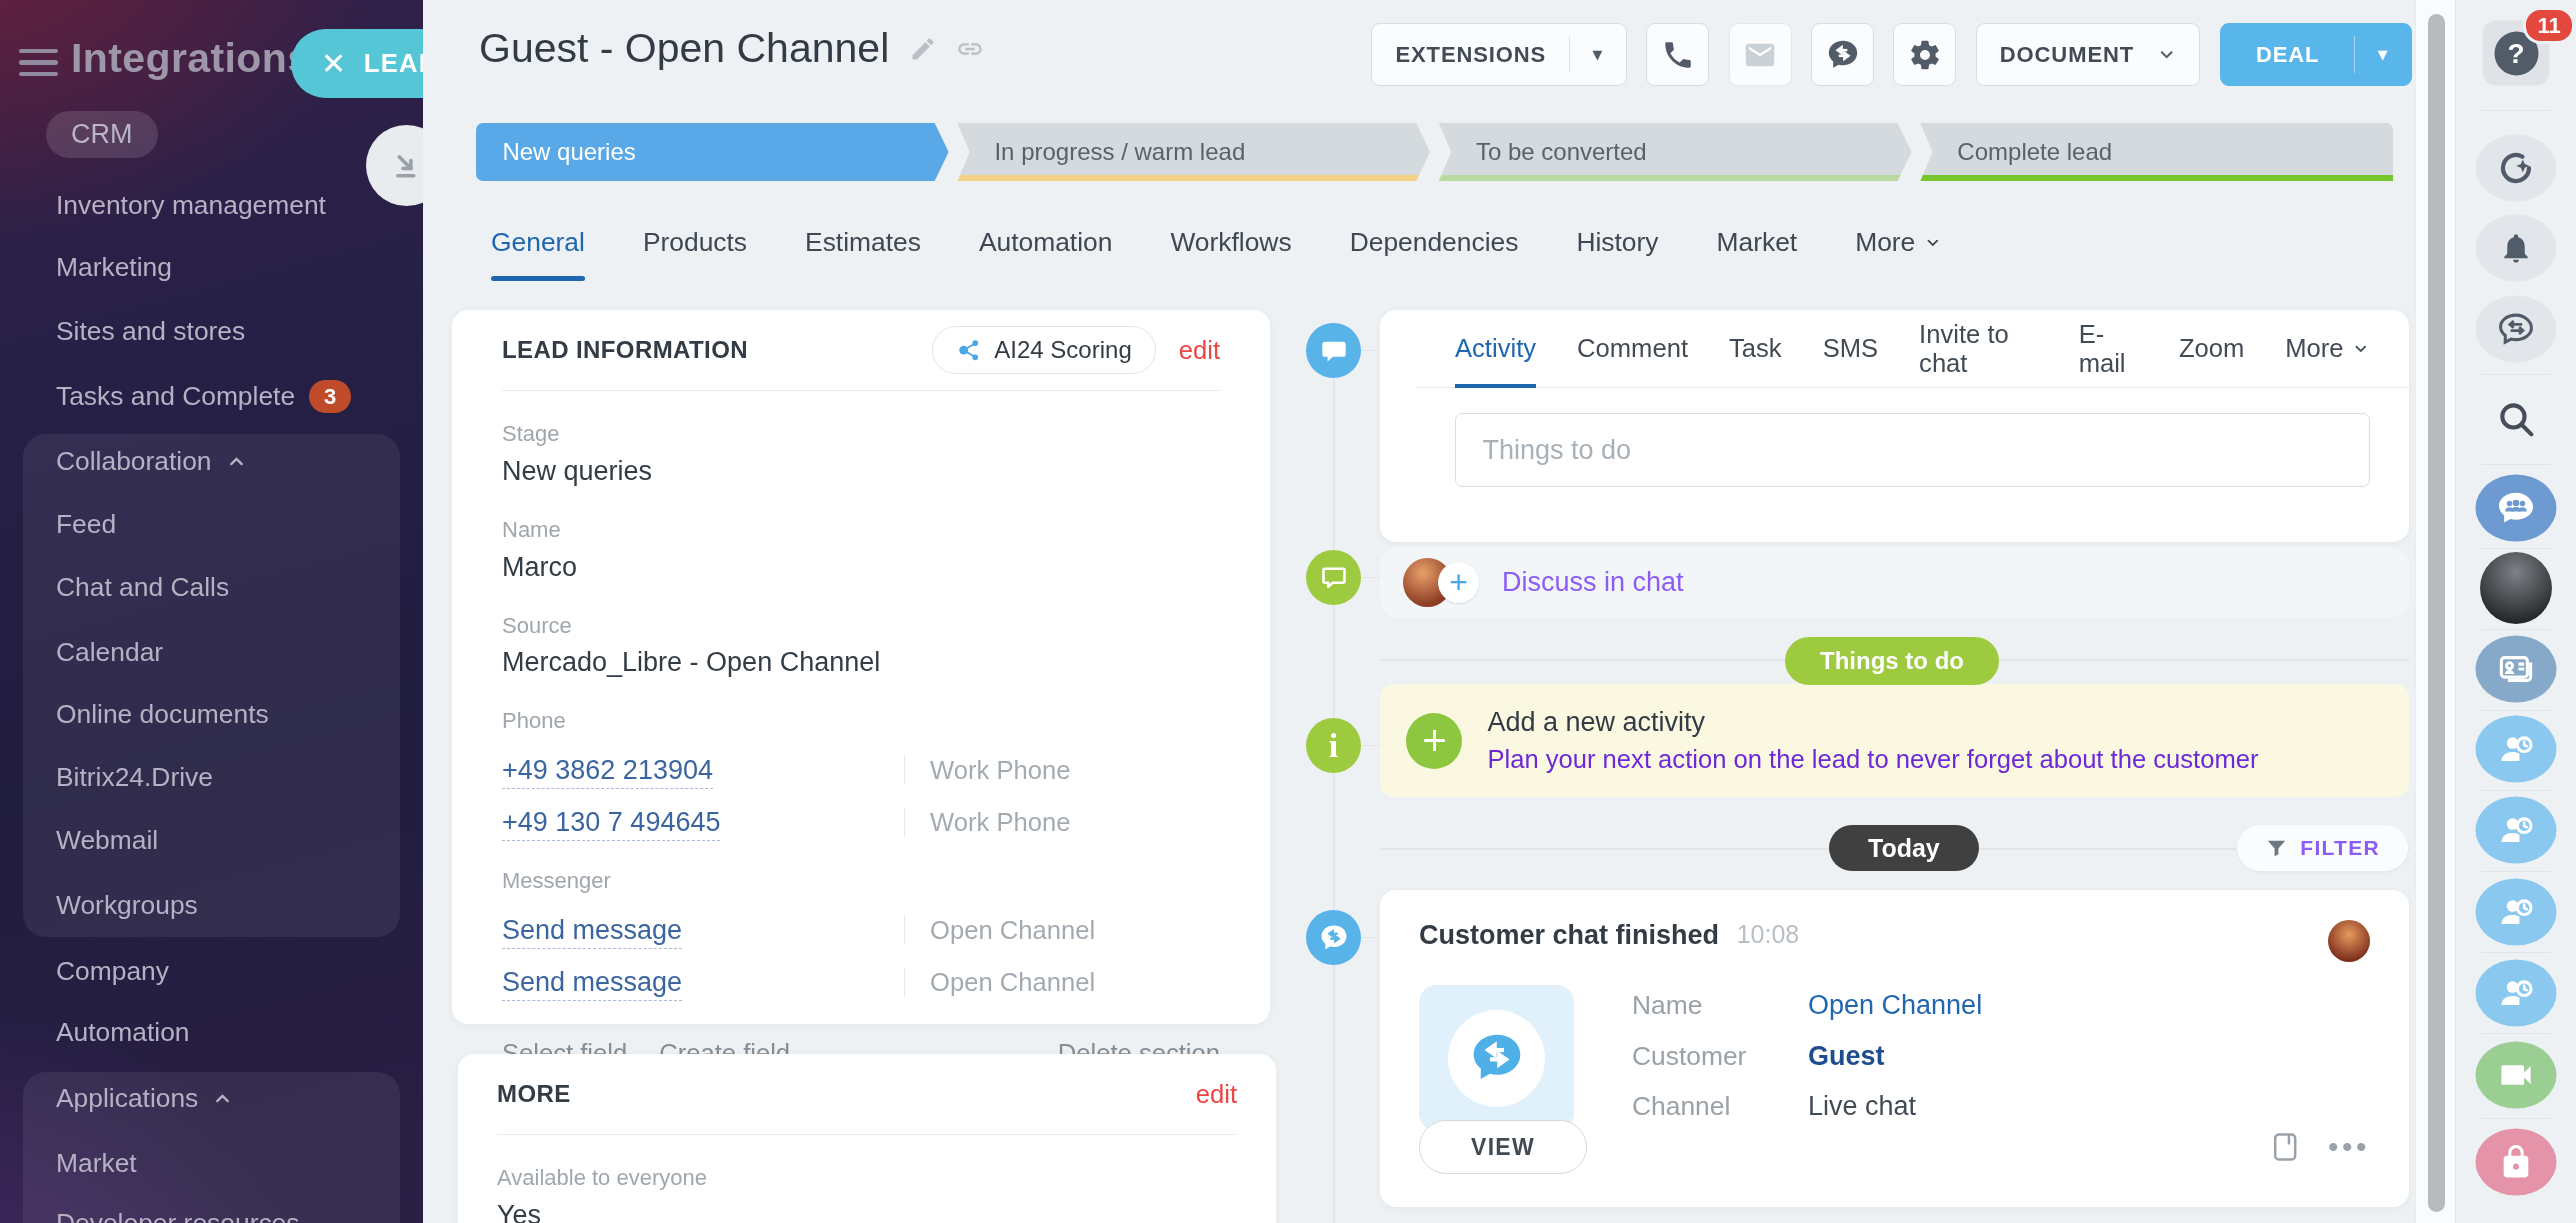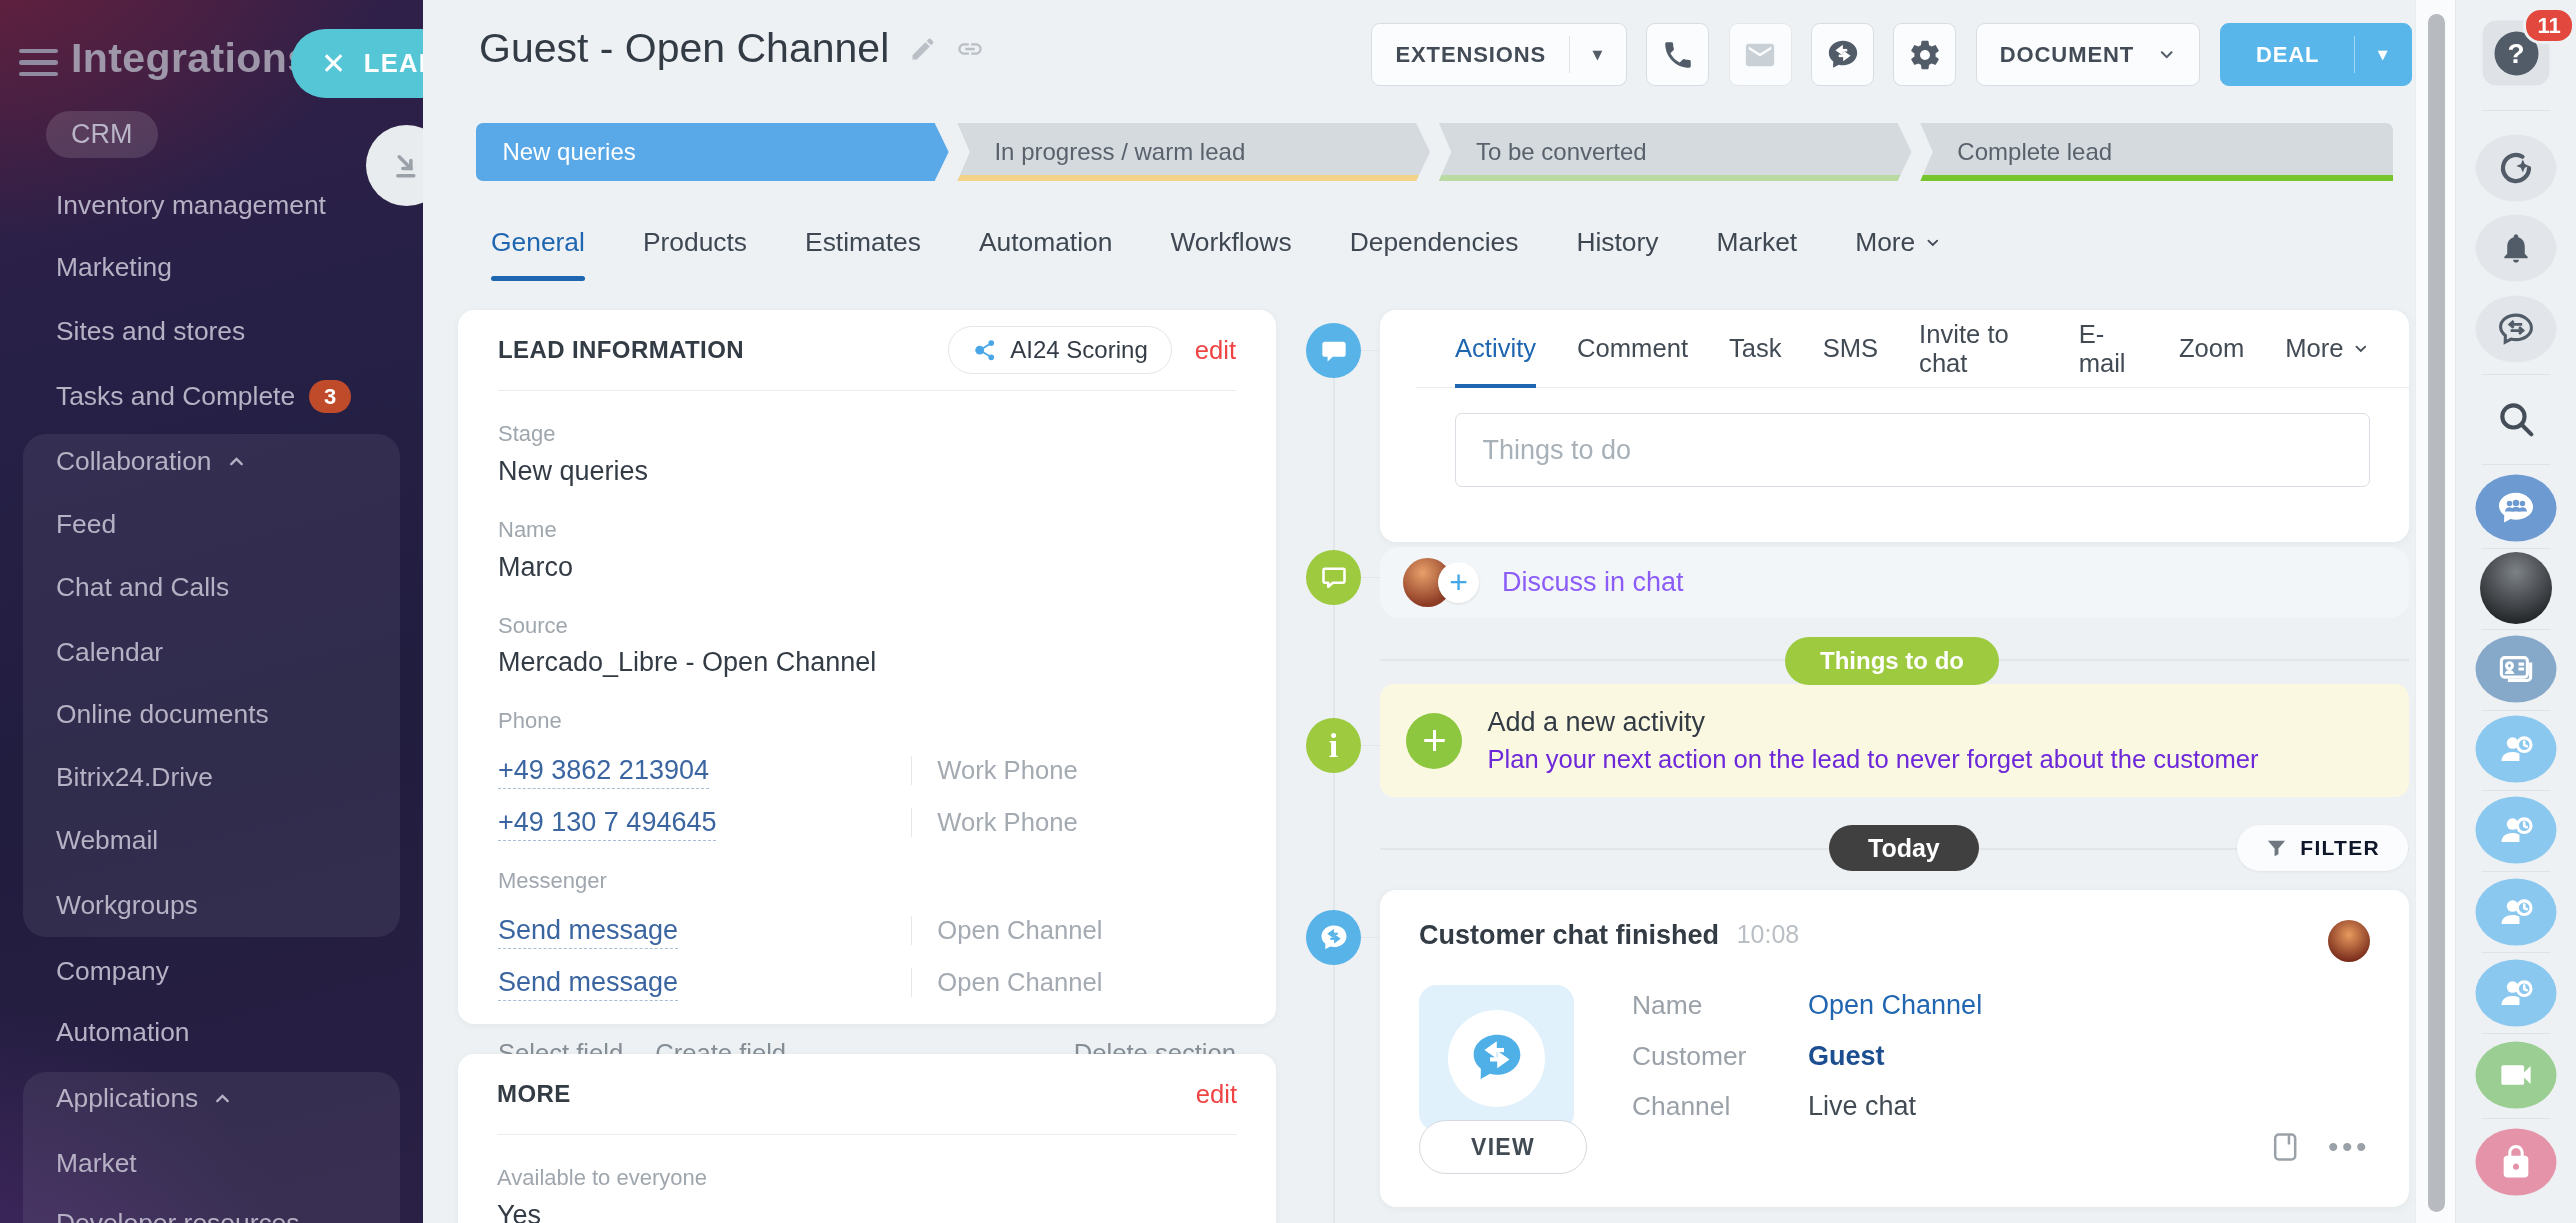--- a/index.html
+++ b/index.html
@@ -64,21 +64,21 @@
 
   
   .main-tabs { position:absolute; top:227px; left:68px; display:flex; gap:58px; }
   .mtab { font-size:26.4px; color:#3f4852; position:relative; cursor:pointer; display:flex; align-items:center; gap:8.8px; }
   .mtab.active { color:#1f66b0; }
   .mtab.active::after { content:""; position:absolute; left:0; right:0; bottom:-23px; height:5.3px;
     background:#1f66b0; border-radius:2.6px; }
 
   
   .card { position:absolute; background:#fff; border-radius:16px; box-shadow:0 1.8px 7px rgba(70,80,90,.06); }
-  .lead-card { top:310px; left:35px; width:818px; height:714px; padding:0 40px; }
+  .lead-card { top:310px; left:29px; width:818px; height:714px; padding:0 50px; }
   .more-card { top:1054px; left:35px; width:818px; height:238px; padding:0 39px; }
   .card-head { height:81px; display:flex; align-items:center; justify-content:space-between;
     border-bottom:0.9px solid #e9edf0; }
   .card-head .ttl { font-size:24px; font-weight:700; color:#333b45; letter-spacing:0.4px; }
   .head-right { display:flex; align-items:center; gap:23px; }
   .scoring-pill { display:flex; align-items:center; gap:12.3px; border:0.9px solid #e2e6ea; border-radius:28px;
     padding:8.8px 23px; font-size:24px; color:#333b45; cursor:pointer; }
   .edit-link { font-size:25.6px; color:#ef4444; cursor:pointer; }
 
   .f-label { font-size:22px; color:#9fa6ad; margin-top:30px; }
@@ -128,21 +128,21 @@
   .add-banner { position:absolute; top:684px; left:957px; width:1029px; height:113px; background:#fbf8e1;
     border-radius:14px; display:flex; align-items:center; padding:0 26.4px; }
   .plus-circle { width:56px; height:56px; border-radius:50%; background:#8dc63f; color:#fff; font-size:42px;
     display:flex; align-items:center; justify-content:center; cursor:pointer; flex:0 0 56px; }
   .add-texts { margin-left:25px; }
   .add-title { font-size:27px; color:#333b45; font-weight:400; }
   .add-sub { font-size:25.6px; color:#6d28d9; margin-top:7px; }
 
   .filter-btn { position:absolute; top:825px; right:168px; height:46px; background:#fbfcfd; border-radius:25px;
     display:flex; align-items:center; gap:12.3px; padding:0 28px; cursor:pointer; box-shadow:0 0.9px 2.6px rgba(70,80,90,.08); }
-  .filter-btn .txt { font-size:21px; font-weight:700; color:#0f172a; letter-spacing:1.3px; }
+  .filter-btn .txt { font-size:21px; font-weight:700; color:#8b5cf6; letter-spacing:1.3px; }
 
   
   .chat-card { top:890px; left:957px; width:1029px; height:317px; padding:30px 39px; }
   .cc-head { display:flex; align-items:flex-start; }
   .cc-title { font-size:27px; font-weight:700; color:#333b45; }
   .cc-time { font-size:25px; color:#b9bfc5; margin-left:17.6px; }
   .cc-avatar { margin-left:auto; width:42px; height:42px; }
   .cc-body { display:flex; margin-top:23px; }
   .cc-tile { width:155px; height:146px; background:#e0f1fb; border-radius:17.6px; display:flex;
     align-items:center; justify-content:center; flex:0 0 155px; }

